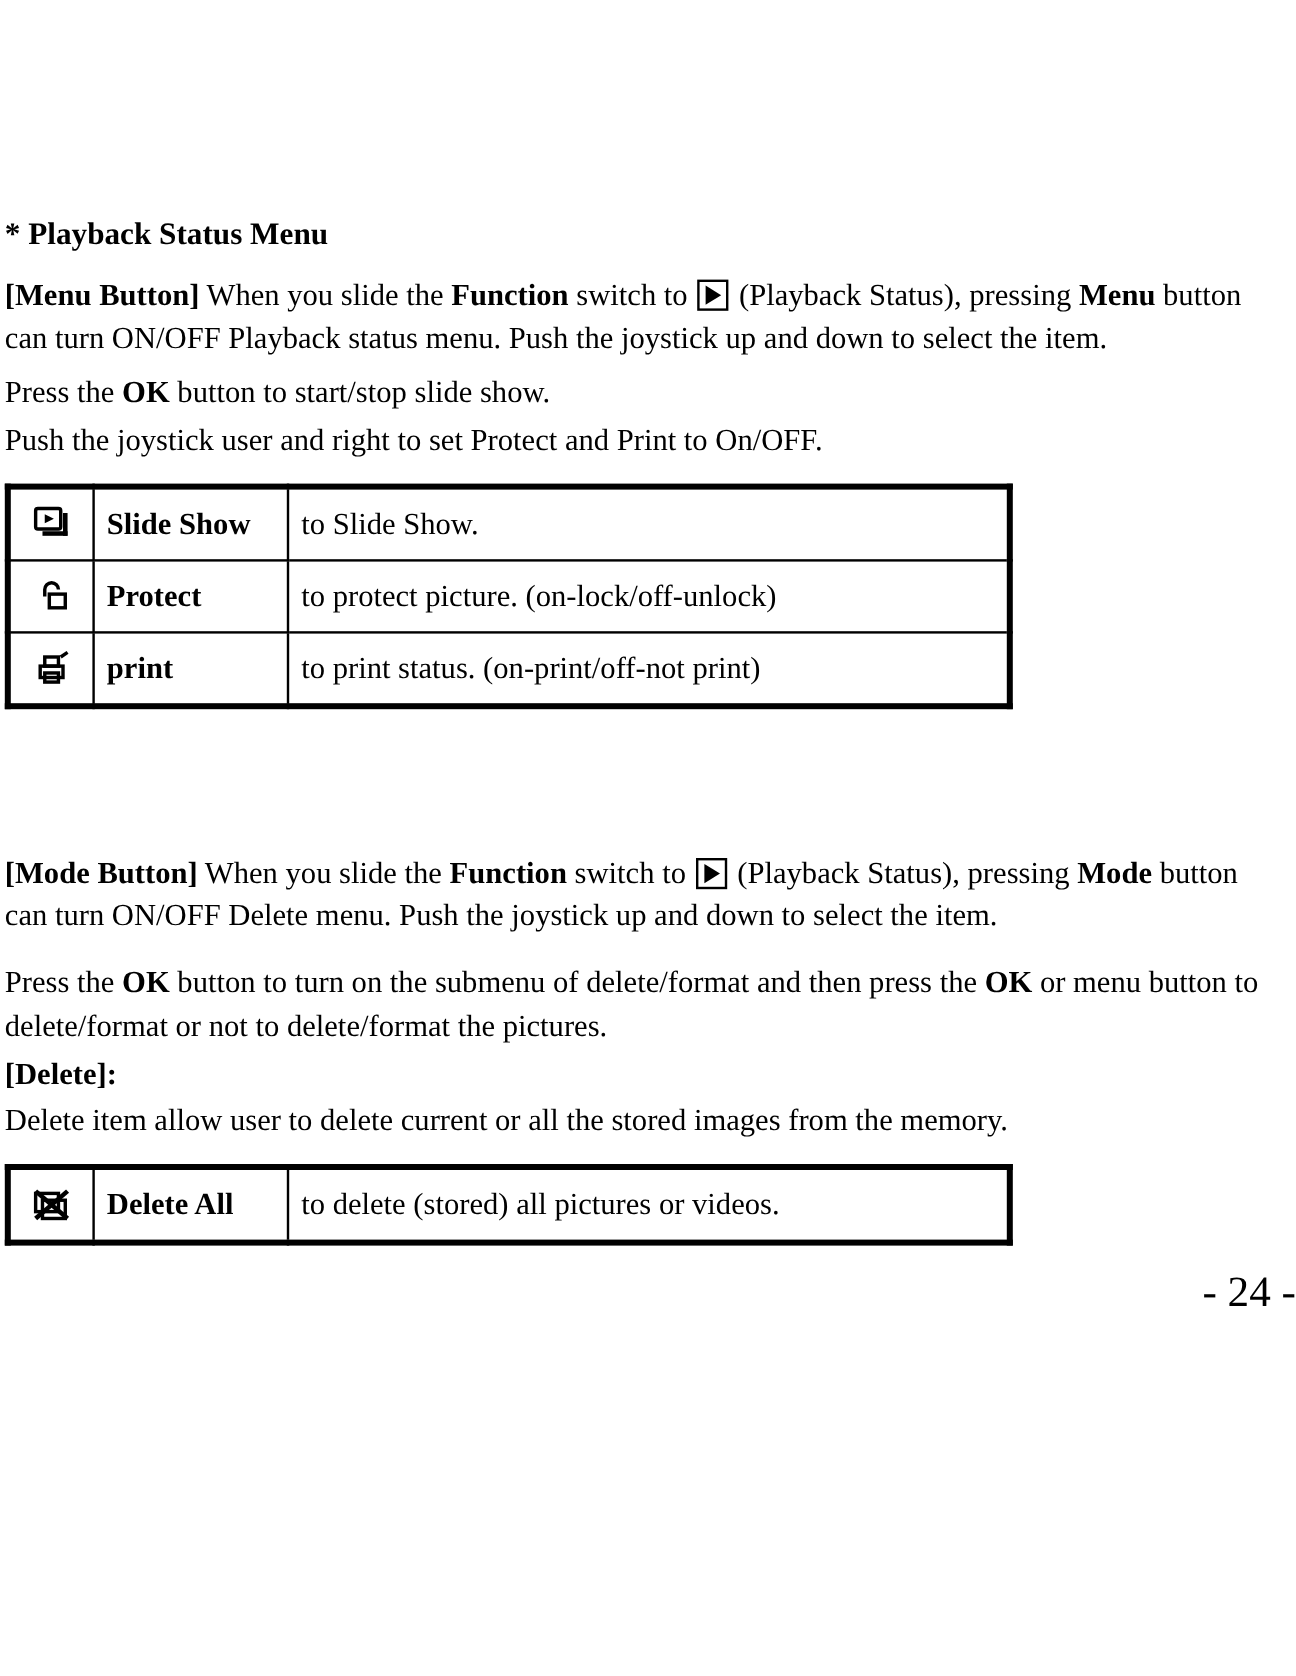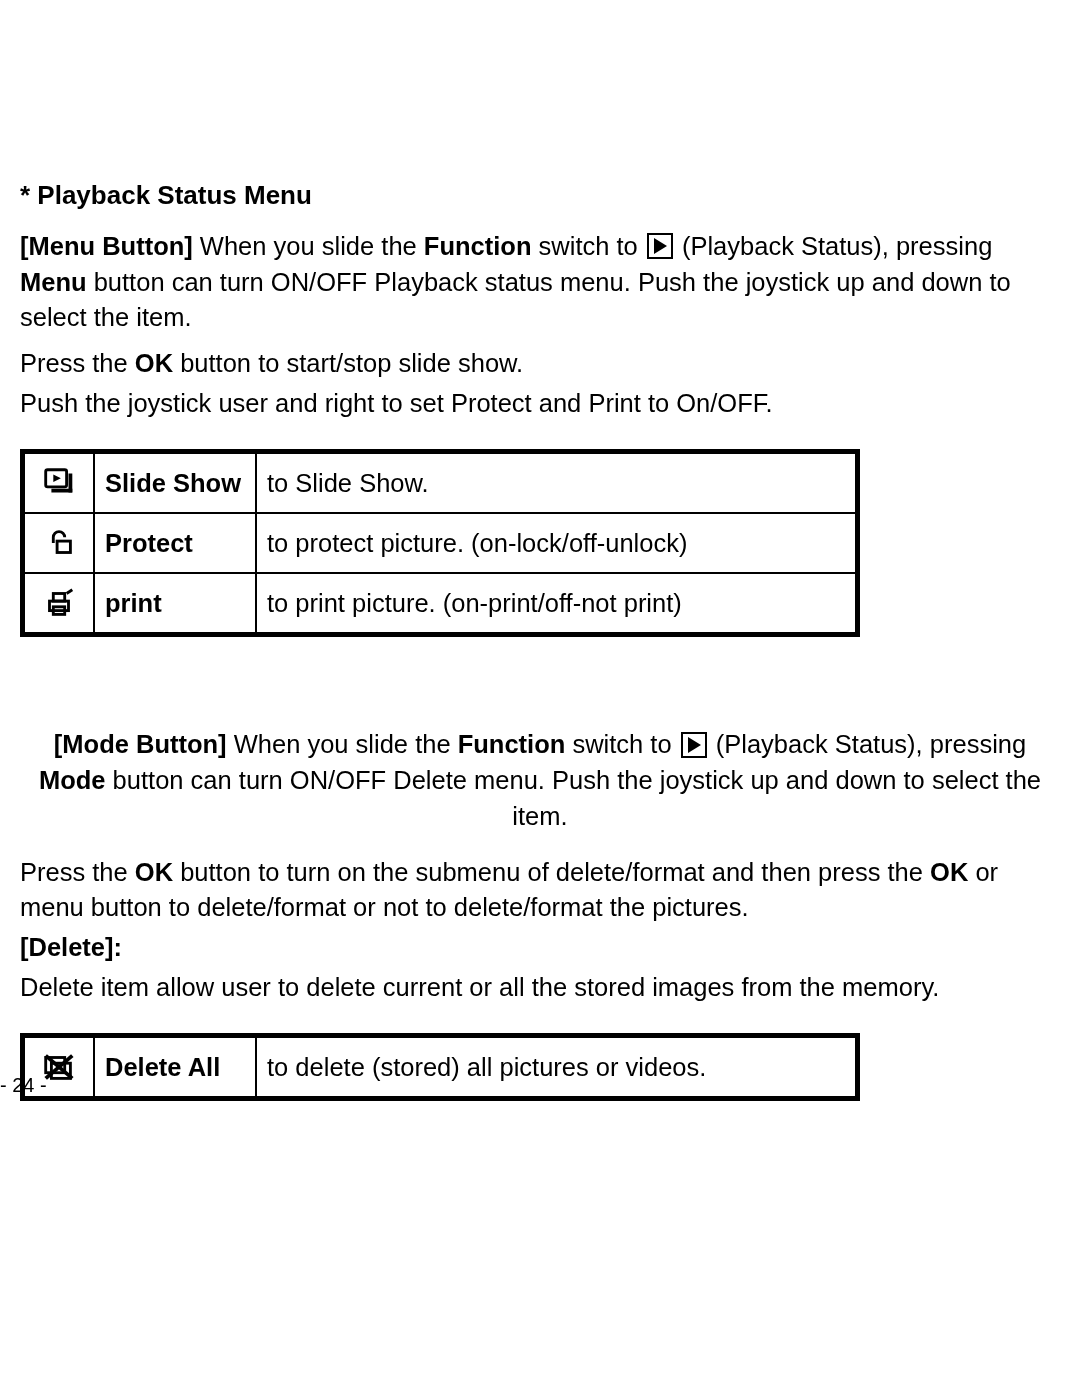--- a/index.html
+++ b/index.html
@@ -6,22 +6,23 @@
     margin: 0;
     padding: 0;
     background: #fff;
     font-family: Arial, Helvetica, sans-serif;
     color: #000;
   }
   .page {
     width: 1080px;
     height: 1397px;
     box-sizing: border-box;
-    padding: 180px 20px 40px 20px;
+    padding: 180px 20px 40px 4px;
     position: relative;
+    font-family: Liberation Serif, serif;
   }
   .heading {
     font-size: 26px;
     font-weight: bold;
     margin-bottom: 18px;
   }
   .para {
     font-size: 25.5px;
     line-height: 1.4;
     margin-bottom: 4px;
@@ -43,45 +44,45 @@
     left: 5px;
     top: 3px;
     width: 0;
     height: 0;
     border-left: 13px solid #000;
     border-top: 8px solid transparent;
     border-bottom: 8px solid transparent;
   }
   .gap-s { margin-bottom: 10px; }
   .gap-m { margin-top: 20px; }
-  .gap-l { margin-top: 90px; text-align: center; }
+  .gap-l { margin-top: 119px; }
 
   table.menu {
     border-collapse: collapse;
     width: 840px;
-    margin-top: 28px;
+    margin-top: 18px;
     border: 5px solid #000;
   }
   table.menu td {
     border: 2px solid #000;
     padding: 14px 10px;
     font-size: 25.5px;
     vertical-align: middle;
   }
   table.menu td.ic { width: 52px; text-align: center; padding: 10px 8px; }
   table.menu td.lbl { width: 140px; font-weight: bold; }
   table.menu td.desc { }
 
   .pg {
     position: absolute;
     bottom: 300px;
     left: 0;
     right: 0;
-    text-align: left;
-    font-size: 20px;
+    text-align: right;
+    font-size: 36px;
     font-weight: normal;
   }
 
   svg.cicon { width: 38px; height: 38px; display: block; margin: 0 auto; }
 </style>
 </head>
 <body>
 
 <div class="page">
 
@@ -124,21 +125,21 @@
     <tr>
       <td class="ic">
         <svg class="cicon" viewBox="0 0 40 40">
               <rect x="10" y="18" width="20" height="10" fill="none" stroke="#000" stroke-width="3"></rect>
               <rect x="14" y="10" width="12" height="8" fill="none" stroke="#000" stroke-width="3"></rect>
               <rect x="14" y="24" width="12" height="8" fill="none" stroke="#000" stroke-width="3"></rect>
               <path d="M28 10 l6 -4" stroke="#000" stroke-width="3"></path>
             </svg>
       </td>
       <td class="lbl">print</td>
-      <td class="desc">to print picture. (on-print/off-not print)</td>
+      <td class="desc">to print status. (on-print/off-not print)</td>
     </tr>
   </tbody>
     </table>
 
   <div class="para gap-l">
     <b>[Mode Button]</b><span> When you slide the </span><b>Function</b><span> switch to </span><span class="play-icon"></span><span> (Playback Status), pressing </span><b>Mode</b><span> button can turn ON/OFF Delete menu. Push the joystick up and down to select the item.</span>
   </div>
 
   <div class="para gap-m">
     <span>Press the </span><b>OK</b><span> button to turn on the submenu of delete/format and then press the </span><b>OK</b><span> or menu button to delete/format or not to delete/format the pictures.</span>

